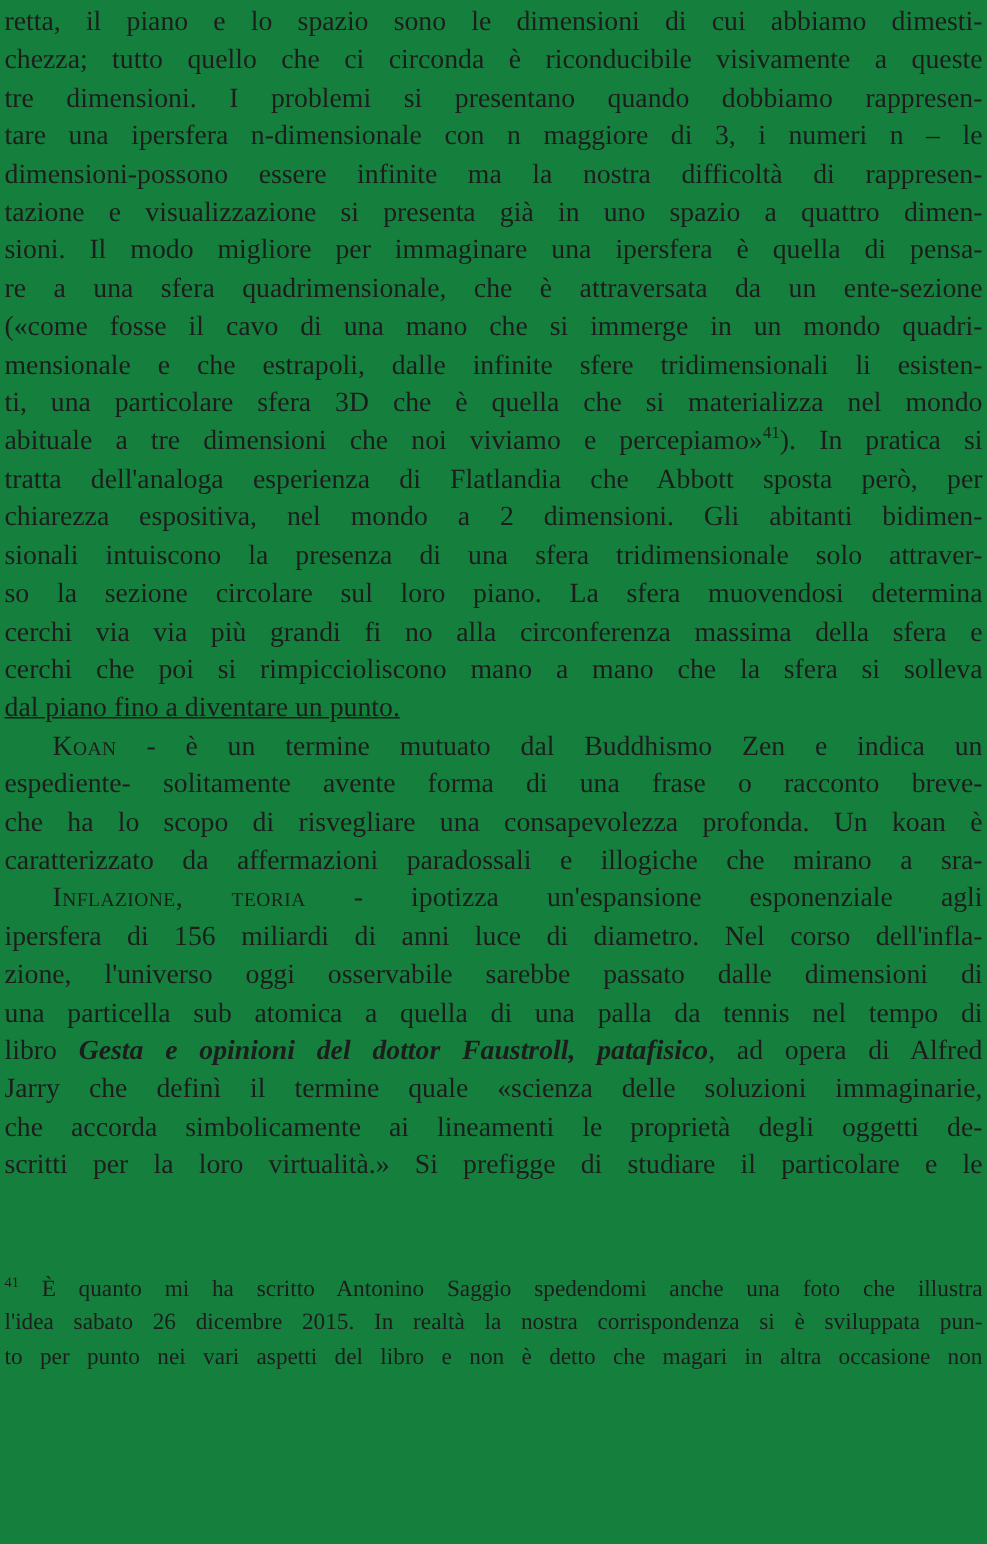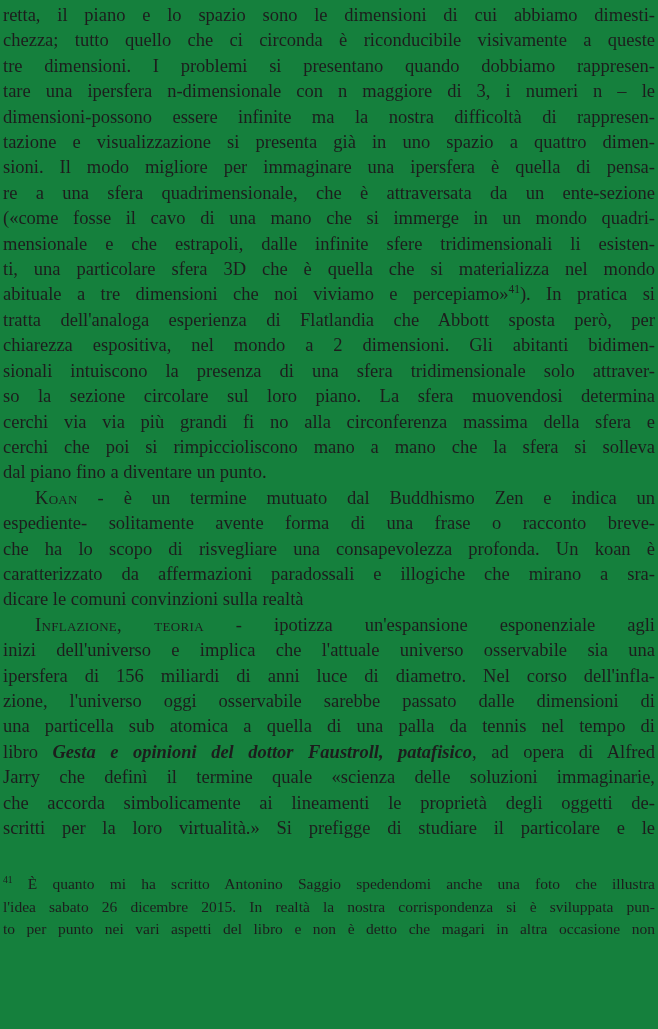--- a/index.html
+++ b/index.html
@@ -14,27 +14,27 @@
     overflow: hidden;
   }
   .main-text {
     font-size: 18.5px;
     line-height: 25.4px;
   }
   .line {
     text-align: justify;
     text-align-last: justify;
   }
-  .line.last { text-align-last: left; }
+  .line.last { text-align-last: left; text-decoration: underline; }
   .line.indent { text-indent: 32px; }
   .sc { font-variant: small-caps; letter-spacing: 0.3px; }
   .sup { vertical-align: super; font-size: 0.62em; line-height: 0; }
   .it { font-style: italic; font-weight: bold; }
   .footnote-block {
-    margin-top: 32px;
+    margin-top: 58px;
     font-size: 15.5px;
     line-height: 22.5px;
   }
 </style>
 </head>
 <body>
 
 <div class="page">
   <div class="main-text">
       <div class="line"><span>retta, il piano e lo spazio sono le dimensioni di cui abbiamo dimesti-</span></div>
@@ -53,23 +53,21 @@
       <div class="line"><span>chiarezza espositiva, nel mondo a 2 dimensioni. Gli abitanti bidimen-</span></div>
       <div class="line"><span>sionali intuiscono la presenza di una sfera tridimensionale solo attraver-</span></div>
       <div class="line"><span>so la sezione circolare sul loro piano. La sfera muovendosi determina</span></div>
       <div class="line"><span>cerchi via via più grandi fi no alla circonferenza massima della sfera e</span></div>
       <div class="line"><span>cerchi che poi si rimpiccioliscono mano a mano che la sfera si solleva</span></div>
       <div class="line last"><span>dal piano fino a diventare un punto.</span></div>
       <div class="line indent"><span class="sc">Koan</span><span> - è un termine mutuato dal Buddhismo Zen e indica un</span></div>
       <div class="line"><span>espediente- solitamente avente forma di una frase o racconto breve-</span></div>
       <div class="line"><span>che ha lo scopo di risvegliare una consapevolezza profonda. Un koan è</span></div>
       <div class="line"><span>caratterizzato da affermazioni paradossali e illogiche che mirano a sra-</span></div>
-      <div class="line last"><span>dicare le comuni convinzioni sulla realtà</span></div>
       <div class="line indent"><span class="sc">Inflazione, teoria</span><span> - ipotizza un'espansione esponenziale agli</span></div>
-      <div class="line"><span>inizi dell'universo e implica che l'attuale universo osservabile sia una</span></div>
       <div class="line"><span>ipersfera di 156 miliardi di anni luce di diametro. Nel corso dell'infla-</span></div>
       <div class="line"><span>zione, l'universo oggi osservabile sarebbe passato dalle dimensioni di</span></div>
       <div class="line"><span>una particella sub atomica a quella di una palla da tennis nel tempo di</span></div>
       <div class="line"><span>libro </span><span class="it">Gesta e opinioni del dottor Faustroll, patafisico</span><span>, ad opera di Alfred</span></div>
       <div class="line"><span>Jarry che definì il termine quale «scienza delle soluzioni immaginarie,</span></div>
       <div class="line"><span>che accorda simbolicamente ai lineamenti le proprietà degli oggetti de-</span></div>
       <div class="line"><span>scritti per la loro virtualità.» Si prefigge di studiare il particolare e le</span></div>
     </div>
   <div class="footnote-block">
       <div class="line"><span class="sup">41</span><span> È quanto mi ha scritto Antonino Saggio spedendomi anche una foto che illustra</span></div>

